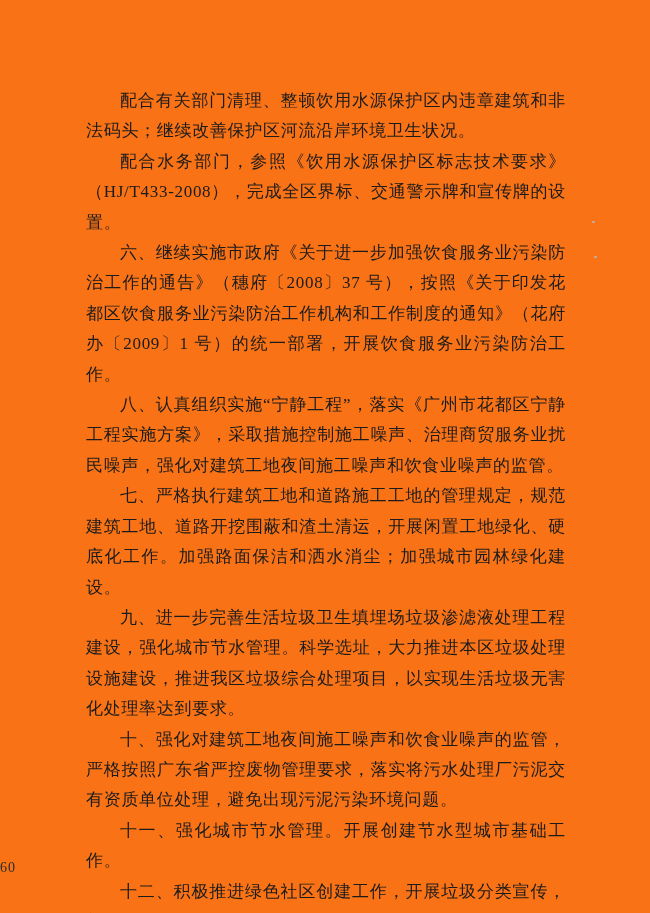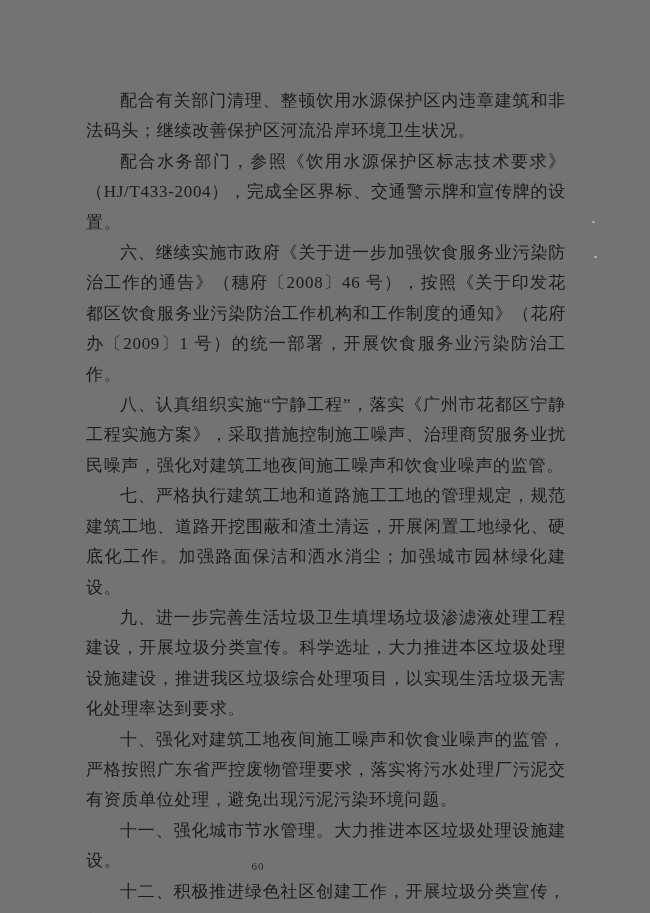--- a/index.html
+++ b/index.html
@@ -13,21 +13,21 @@
     position: relative;
     overflow: hidden;
     font-family: "Liberation Serif", serif;
   }
   .page {
     position: absolute;
     left: 0;
     top: 0;
     width: 650px;
     height: 913px;
-    background: #737373;
+    background: #f97316;
   }
   .doc-content {
     position: absolute;
     left: 86px;
     top: 86px;
     width: 480px;
     color: #1b1b1b;
     font-size: 17px;
     line-height: 30.4px;
     letter-spacing: 0.7px;
@@ -36,48 +36,48 @@
     margin: 0;
     padding: 0;
     text-indent: 2em;
     text-align: justify;
   }
   .page-number {
     position: absolute;
     left: 0;
     top: 860px;
     width: 516px;
-    text-align: center;
+    text-align: left;
     color: #2a2a2a;
-    font-size: 11px;
+    font-size: 14px;
     letter-spacing: 1px;
   }
   
   .speck {
     position: absolute;
     background: #b9b9b9;
     border-radius: 50%;
   }
   .speck-1 { left: 592px; top: 221px; width: 3px; height: 2px; }
   .speck-2 { left: 594px; top: 256px; width: 3px; height: 2px; }
 </style>
 </head>
 <body>
 
 <div class="page">
 
   <div class="doc-content">
     <p>配合有关部门清理、整顿饮用水源保护区内违章建筑和非法码头；继续改善保护区河流沿岸环境卫生状况。</p>
-    <p>配合水务部门，参照《饮用水源保护区标志技术要求》（HJ/T433-2004），完成全区界标、交通警示牌和宣传牌的设置。</p>
-    <p>六、继续实施市政府《关于进一步加强饮食服务业污染防治工作的通告》（穗府〔2008〕46 号），按照《关于印发花都区饮食服务业污染防治工作机构和工作制度的通知》（花府办〔2009〕1 号）的统一部署，开展饮食服务业污染防治工作。</p>
+    <p>配合水务部门，参照《饮用水源保护区标志技术要求》（HJ/T433-2008），完成全区界标、交通警示牌和宣传牌的设置。</p>
+    <p>六、继续实施市政府《关于进一步加强饮食服务业污染防治工作的通告》（穗府〔2008〕37 号），按照《关于印发花都区饮食服务业污染防治工作机构和工作制度的通知》（花府办〔2009〕1 号）的统一部署，开展饮食服务业污染防治工作。</p>
     <p>八、认真组织实施“宁静工程”，落实《广州市花都区宁静工程实施方案》，采取措施控制施工噪声、治理商贸服务业扰民噪声，强化对建筑工地夜间施工噪声和饮食业噪声的监管。</p>
     <p>七、严格执行建筑工地和道路施工工地的管理规定，规范建筑工地、道路开挖围蔽和渣土清运，开展闲置工地绿化、硬底化工作。加强路面保洁和洒水消尘；加强城市园林绿化建设。</p>
-    <p>九、进一步完善生活垃圾卫生填埋场垃圾渗滤液处理工程建设，开展垃圾分类宣传。科学选址，大力推进本区垃圾处理设施建设，推进我区垃圾综合处理项目，以实现生活垃圾无害化处理率达到要求。</p>
+    <p>九、进一步完善生活垃圾卫生填埋场垃圾渗滤液处理工程建设，强化城市节水管理。科学选址，大力推进本区垃圾处理设施建设，推进我区垃圾综合处理项目，以实现生活垃圾无害化处理率达到要求。</p>
     <p>十、强化对建筑工地夜间施工噪声和饮食业噪声的监管，严格按照广东省严控废物管理要求，落实将污水处理厂污泥交有资质单位处理，避免出现污泥污染环境问题。</p>
-    <p>十一、强化城市节水管理。大力推进本区垃圾处理设施建设。</p>
+    <p>十一、强化城市节水管理。开展创建节水型城市基础工作。</p>
     <p>十二、积极推进绿色社区创建工作，开展垃圾分类宣传，并为社区配置分类垃圾桶。</p>
   </div>
 
   <div class="speck speck-1"></div>
   <div class="speck speck-2"></div>
 
   <div class="page-number">60</div>
 
 </div>
 

